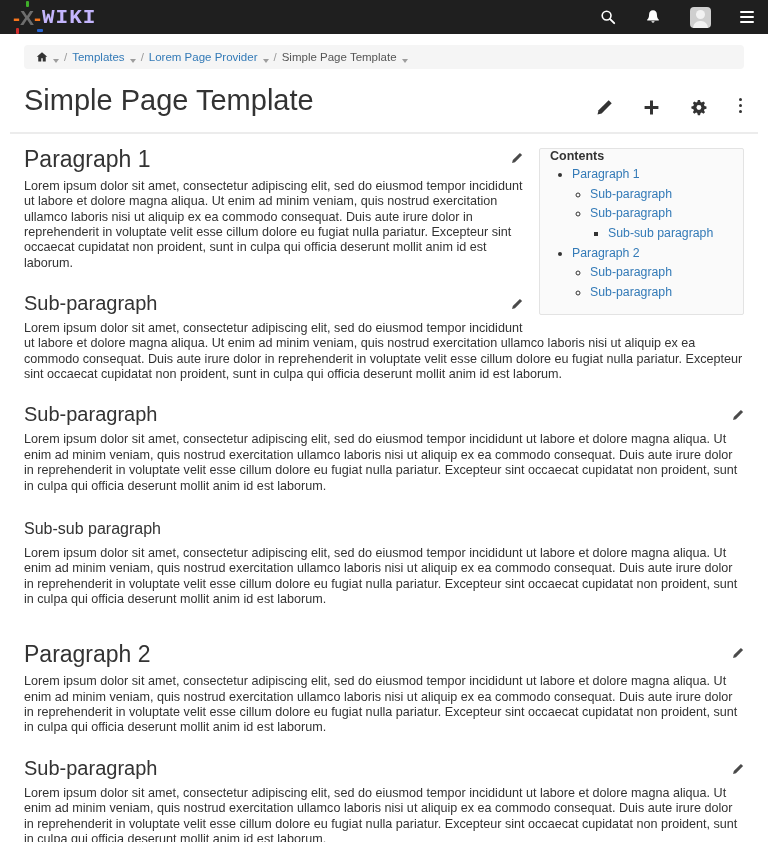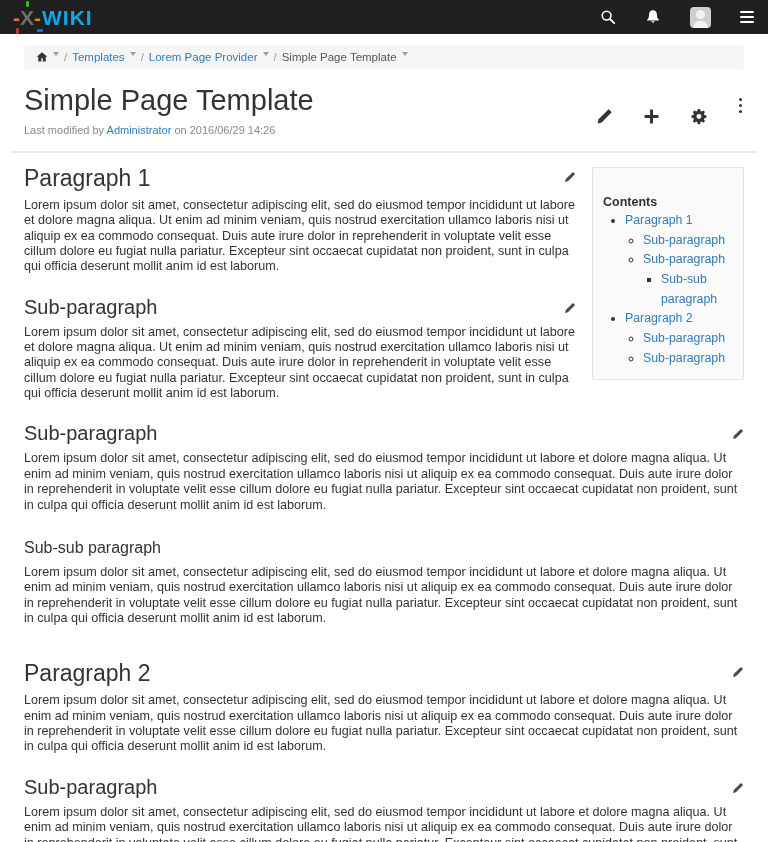--- a/index.html
+++ b/index.html
@@ -16,39 +16,39 @@
     height:34px; background:#1f1f1f; display:flex;
     align-items:center; justify-content:space-between; padding:0 14px;
   }
   .logo { display:flex; align-items:center; font-weight:bold; font-size:21px; line-height:1; }
   .logo-dash { color:#f8761d; margin:0 -1px; font-weight:bold; }
   .logo-x { color:#6e6e6e; position:relative; padding:0 1px; }
   .logo-tick { position:absolute; width:3px; height:6px; border-radius:1px; }
   .tick-green { background:#3fae2a; top:-6px; left:7px; }
   .tick-red   { background:#d22d2d; bottom:-6px; left:-3px; }
   .tick-blue  { background:#2a66d2; bottom:-4px; right:-8px; width:6px; height:3px; }
-  .logo-wiki { color:#0ea5e9; letter-spacing:1px; margin-left:2px; }
+  .logo-wiki { color:#c4b5fd; letter-spacing:1px; margin-left:2px;font-family:Liberation Mono, monospace; }
   .nav-icons { display:flex; align-items:center; gap:29px; }
   .nav-icon { color:#fff; display:flex; align-items:center; cursor:pointer; }
   .avatar {
     width:21px; height:21px; background:#cfcfcf; border-radius:4px;
     position:relative; overflow:hidden;
   }
   .avatar .head { position:absolute; width:9px; height:9px; border-radius:50%; background:#f2f2f2; left:6px; top:3px; }
   .avatar .bodyp { position:absolute; width:15px; height:9px; border-radius:7px 7px 0 0; background:#f2f2f2; left:3px; bottom:-2px; }
   .burger { display:flex; flex-direction:column; gap:3px; }
   .burger span { display:block; width:14px; height:2px; background:#fff; border-radius:1px; }
 
   
   .breadcrumb {
     margin:11px 24px 0; background:#f5f5f5; border-radius:4px;
     padding:6px 12px; font-size:11.5px; color:#555;
     display:flex; align-items:center; flex-wrap:wrap; gap:5px;
   }
-  .crumb { display:flex; align-items:flex-start; gap:5px; cursor:pointer; }
+  .crumb { display:flex; align-items:flex-end; gap:5px; cursor:pointer; }
   .crumb a { color:#337ab7; }
   .crumb .current { color:#555; }
   .caret {
     width:0; height:0; border-left:3.5px solid transparent;
     border-right:3.5px solid transparent; border-top:4px solid #9d9d9d;
     display:inline-block; margin-top:1px;
   }
   .crumb-sep { color:#999; }
   .home-icon { color:#333; display:flex; }
 
@@ -60,23 +60,23 @@
   .header-actions { display:flex; gap:30px; margin-top:13px; color:#333; }
   .action-btn { cursor:pointer; display:flex; align-items:center; }
   .kebab { display:flex; flex-direction:column; gap:2.5px; padding:0 2px; }
   .kebab i { width:3.4px; height:3.4px; background:#333; border-radius:50%; }
 
   .title-divider { border:none; border-top:2px solid #ececec; margin:15px 10px 0; }
 
   
   .content { padding:10px 24px 0; }
   .toc-panel {
-    float:right; width:152px; background:#fafafa;
+    float:right; width:205px; background:#fafafa;
     border:1px solid #e3e3e3; border-radius:2px;
-    padding:27px 10px 11px; margin:4px 0 12px 16px;
+    padding:0 10px 11px; margin:4px 0 12px 16px;
     font-size:12.3px;
   }
   .toc-title { font-weight:bold; font-size:12.5px; color:#333; margin:0 0 2px; }
   .toc-panel ul { margin:2px 0 0; padding-left:22px; line-height:1.6; }
   .toc-panel ul ul { padding-left:18px; margin:0; }
   .toc-l1 { list-style-type:disc; }
   .toc-l2 { list-style-type:circle; }
   .toc-l3 { list-style-type:square; }
   .toc-panel a { color:#337ab7; }
 
@@ -155,25 +155,20 @@
   <span class="crumb-sep">/</span>
   <span class="crumb">
     <span class="current">Simple Page Template</span>
     <span class="caret"></span>
   </span>
 </div>
 
 <div class="header-row">
   <div>
     <h1 class="page-title">Simple Page Template</h1>
-    <div class="subtitle">
-      <span>Last modified by</span>
-      <a>Administrator</a>
-      <span>on 2016/06/29 14:26</span>
-    </div>
   </div>
   <div class="header-actions">
     <span class="action-btn">
       <svg width="17" height="17" viewBox="0 0 16 16" fill="currentColor">
           <path d="M11.9 1.2l2.9 2.9L5.3 13.6l-3.9 1 1-3.9z"></path>
         </svg>
     </span>
     <span class="action-btn">
       <svg width="17" height="17" viewBox="0 0 16 16" fill="currentColor">
           <path d="M6.6 1.5h2.8v5.1h5.1v2.8H9.4v5.1H6.6V9.4H1.5V6.6h5.1z"></path>

